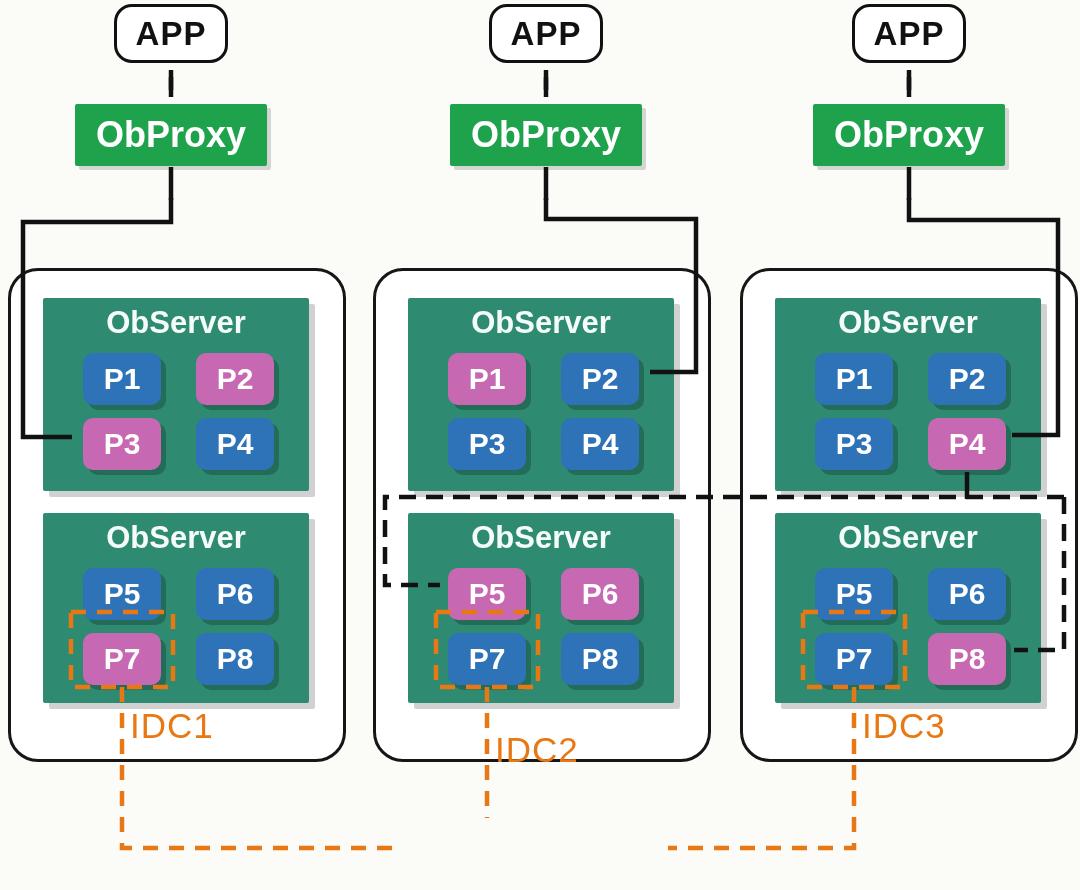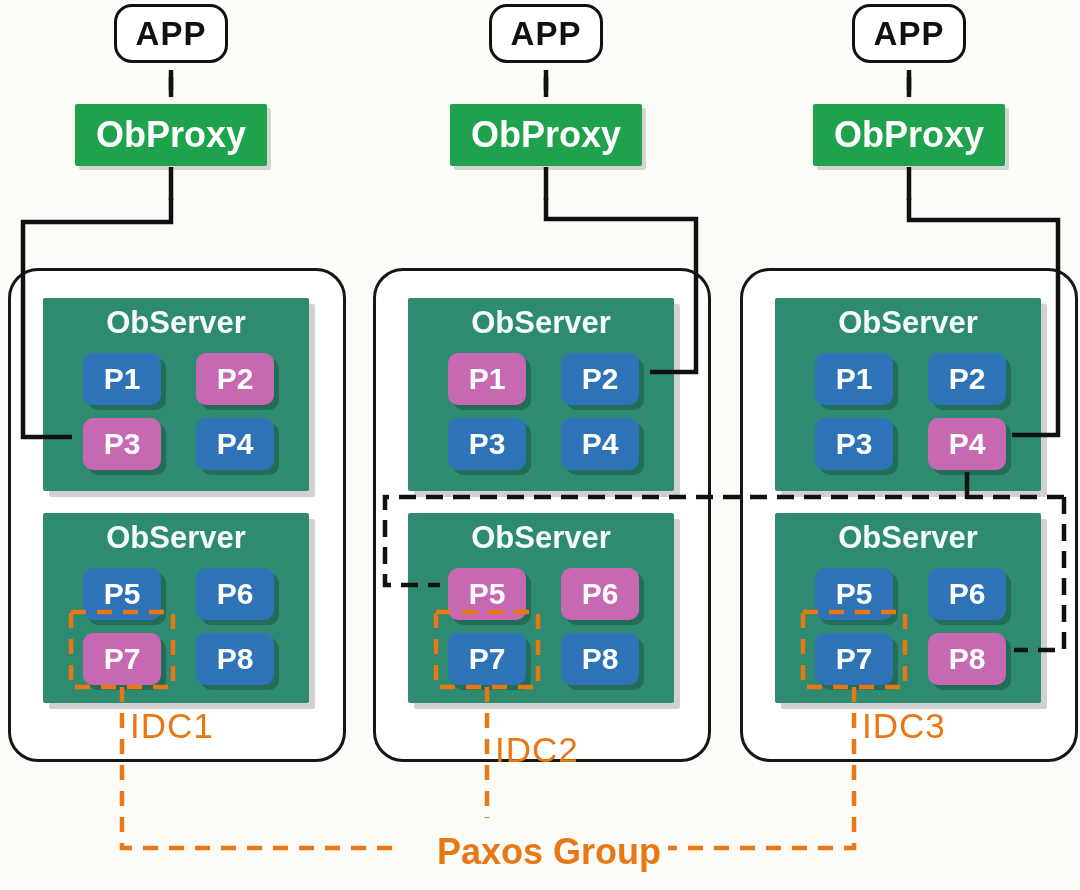--- a/index.html
+++ b/index.html
@@ -166,14 +166,13 @@
     <g class="dashed-orange">
       <rect x="71" y="612" width="102" height="75"></rect>
       <rect x="436" y="612" width="102" height="75"></rect>
       <rect x="803" y="612" width="102" height="75"></rect>
       <path d="M122 687 L122 848 L400 848"></path>
       <path d="M487 687 L487 818"></path>
       <path d="M854 687 L854 848 L668 848"></path>
     </g>
   </svg>
 
-  <div class="paxos-label">Paxos Group</div>
 </div>
 
 </body></html>

